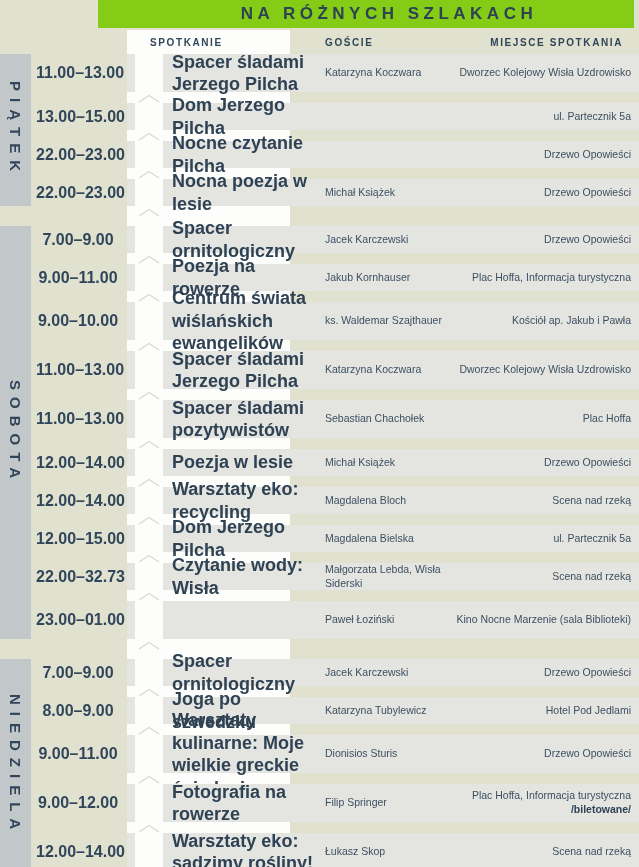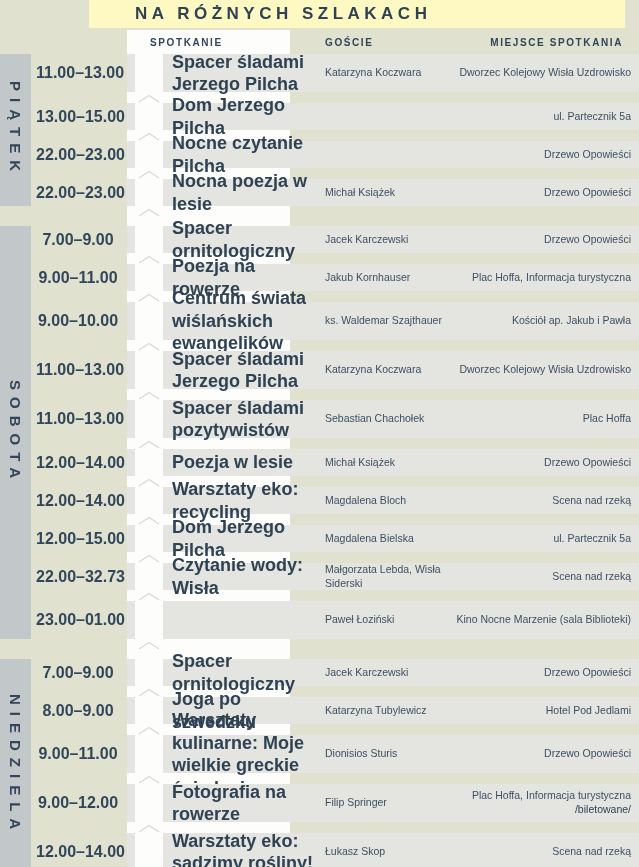--- a/index.html
+++ b/index.html
@@ -4,22 +4,23 @@
 <style>
   * { margin:0; padding:0; box-sizing:border-box; }
   html,body { width:639px; }
   body { font-family:"Liberation Sans","DejaVu Sans",sans-serif; }
   .page {
     position:relative; width:639px; height:867px; overflow:hidden;
     background:#e0e1cf;
   }
   
   .title-bar {
-    position:absolute; left:89px; top:0; width:536px; height:28px;
-    background:#fef9c3;
+    position:absolute; left:98px; top:0; width:536px; height:28px;
+    background:#84cc16;
+    text-align:center;
   }
   .title-bar h1 {
     font-size:17px; font-weight:bold; letter-spacing:4.5px; color:#2e4254;
     line-height:28px; padding-left:46px; white-space:nowrap;
   }
   
   .white-band {
     position:absolute; left:127px; top:30px; width:163px; height:837px;
     background:#fdfdfc;
   }
@@ -65,21 +66,21 @@
     white-space:pre-line;
   }
   .ev-guest {
     position:absolute; left:198px; width:150px;
     font-size:10.5px; color:#3d5062; line-height:1.25;
   }
   .ev-place {
     position:absolute; right:8px; width:200px; text-align:right;
     font-size:10.5px; color:#3d5062; line-height:1.3; white-space:pre-line;
   }
-  .ev-place .bold-note { display:block; font-weight:normal; color:#2e4254; }
+  .ev-place .bold-note { display:block; font-weight:bold; color:#2e4254; }
   .ev-place .bold-note:empty { display:none; }
 </style>
 </head>
 <body>
 
 <div class="page">
 
   <div class="title-bar">
     <h1>NA RÓŻNYCH SZLAKACH</h1>
   </div>

